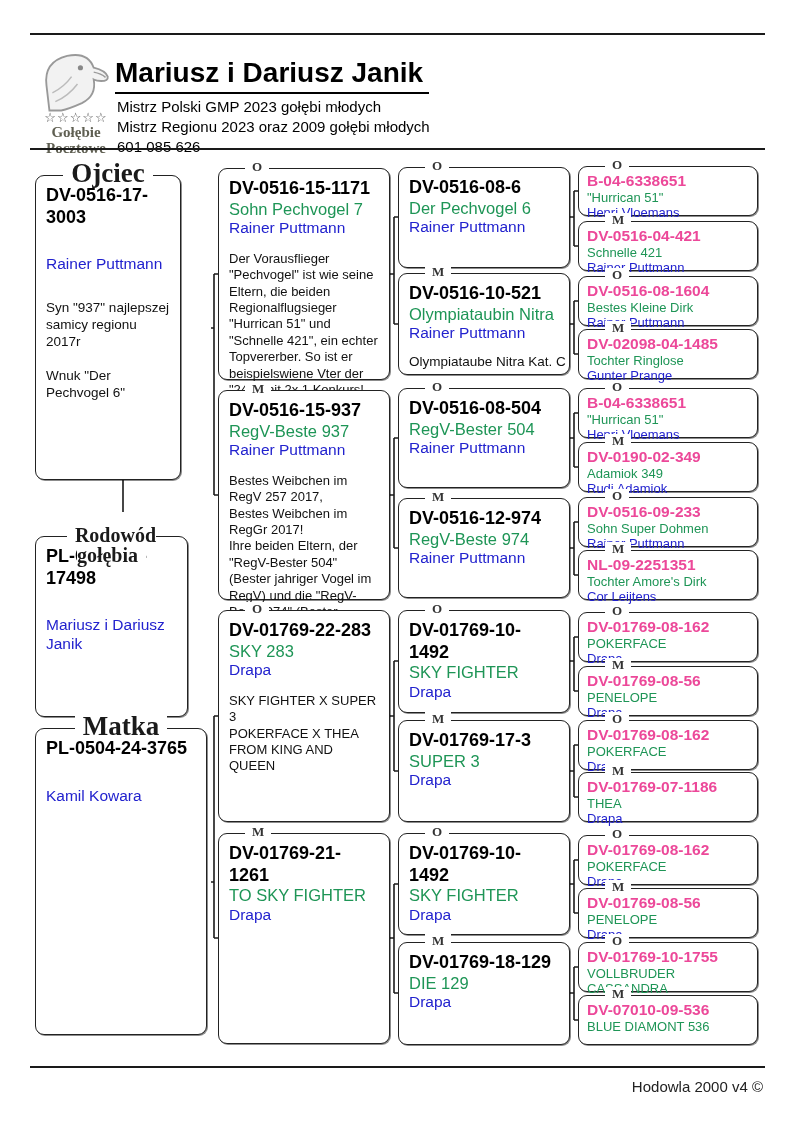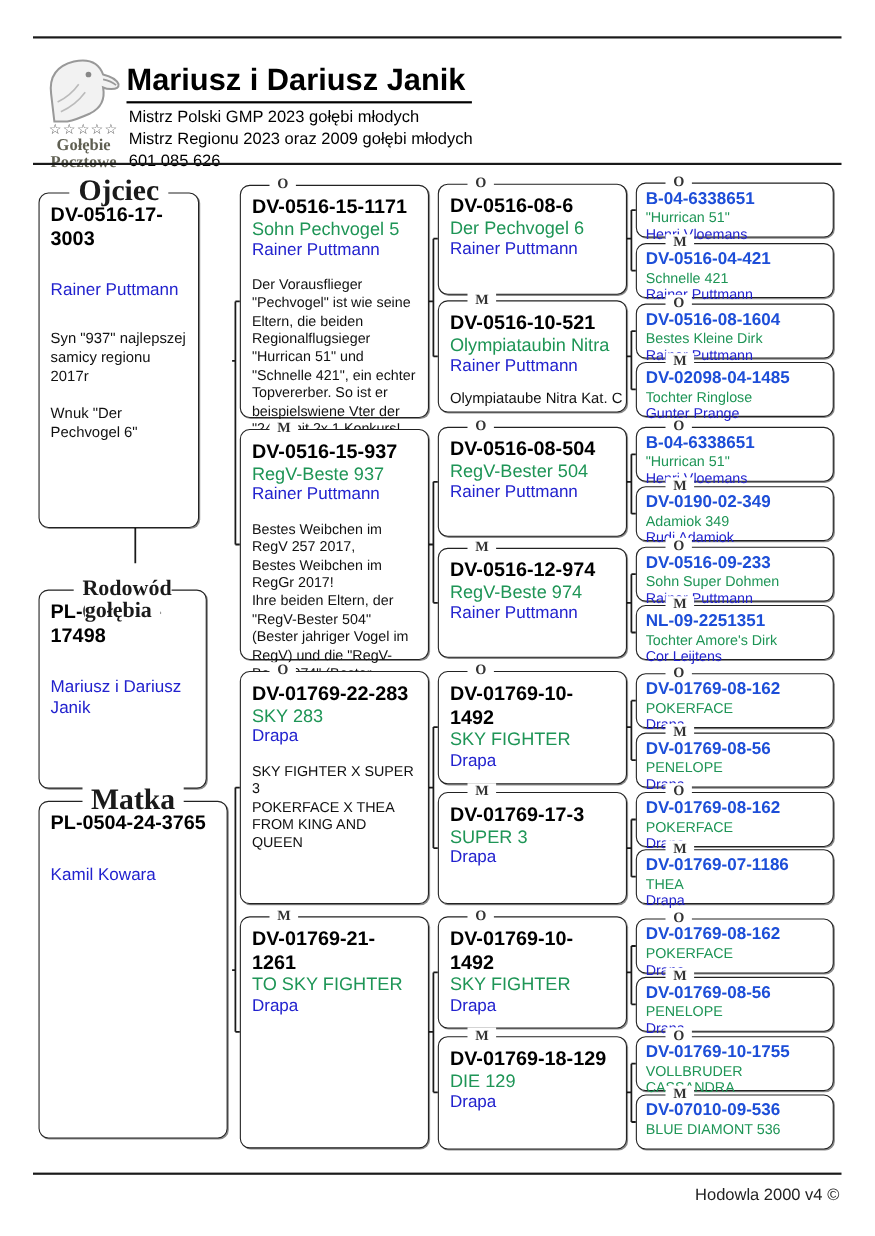--- a/index.html
+++ b/index.html
@@ -35,21 +35,21 @@
   }
   .boxlab span{background:#fff;padding:0 8px;}
   .lab-big{font-size:27px;}
   .lab-mid{font-size:20px;top:-12px;}
   .sexlab{
     position:absolute;top:-9px;left:26px;background:#fff;padding:0 7px;
     font-family:"Liberation Serif", serif;font-weight:bold;font-size:13px;color:#333;line-height:1;
   }
   .inner{padding:9px 8px 6px 10px;}
   .ring{font-weight:bold;font-size:18px;color:#000;line-height:1.2;}
-  .ring-s{font-weight:bold;font-size:15.5px;color:#1d4ed8;line-height:1.15;}
+  .ring-s{font-weight:bold;font-size:15.5px;color:#ec4899;line-height:1.15;}
   .pname{font-size:16.5px;color:var(--green);line-height:1.2;}
   .pname-s{font-size:13px;color:var(--green);line-height:1.2;}
   .breeder{font-size:15.5px;color:var(--blue);line-height:1.2;}
   .breeder-s{font-size:13px;color:var(--blue);line-height:1.2;}
   .note{margin-top:13px;font-size:13px;color:#111;line-height:1.26;white-space:pre-line;}
   .gap-top{margin-top:27px;}
   .note-bottom{position:absolute;left:10px;bottom:5px;font-size:13.5px;color:#111;white-space:pre-line;}
   .inner-s{padding:5px 6px 2px 8px;}
   
   .credit{position:absolute;right:32px;top:1078px;font-size:15px;color:#222;}
@@ -124,21 +124,21 @@
     <div class="inner">
       <div class="ring">PL-0504-24-3765</div>
       <div class="breeder gap-top">Kamil Kowara</div>
     </div>
   </div>
 
   <div class="pbox" style="left:218px;top:168px;width:172px;height:212px">
     <span class="sexlab">O</span>
     <div class="inner">
       <div class="ring">DV-0516-15-1171</div>
-      <div class="pname">Sohn Pechvogel 5</div>
+      <div class="pname">Sohn Pechvogel 7</div>
       <div class="breeder">Rainer Puttmann</div>
       <div class="note">Der Vorausflieger "Pechvogel" ist wie seine Eltern, die beiden Regionalflugsieger "Hurrican 51" und "Schnelle 421", ein echter Topvererber.  So ist er beispielswiene Vter der "247" mit 2x 1.Konkurs! Gepaart war der "Pechvogel" hier mit der "Olympiataubin Nitra"</div>
     </div>
   </div>
   <div class="pbox" style="left:218px;top:390px;width:172px;height:210px">
     <span class="sexlab">M</span>
     <div class="inner">
       <div class="ring">DV-0516-15-937</div>
       <div class="pname">RegV-Beste 937</div>
       <div class="breeder">Rainer Puttmann</div>

